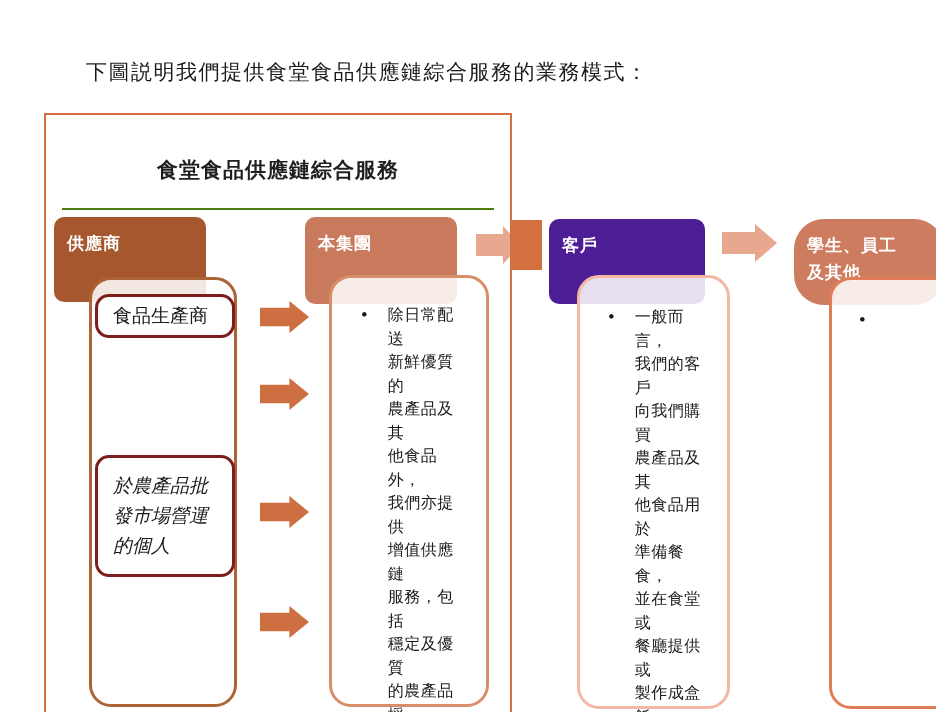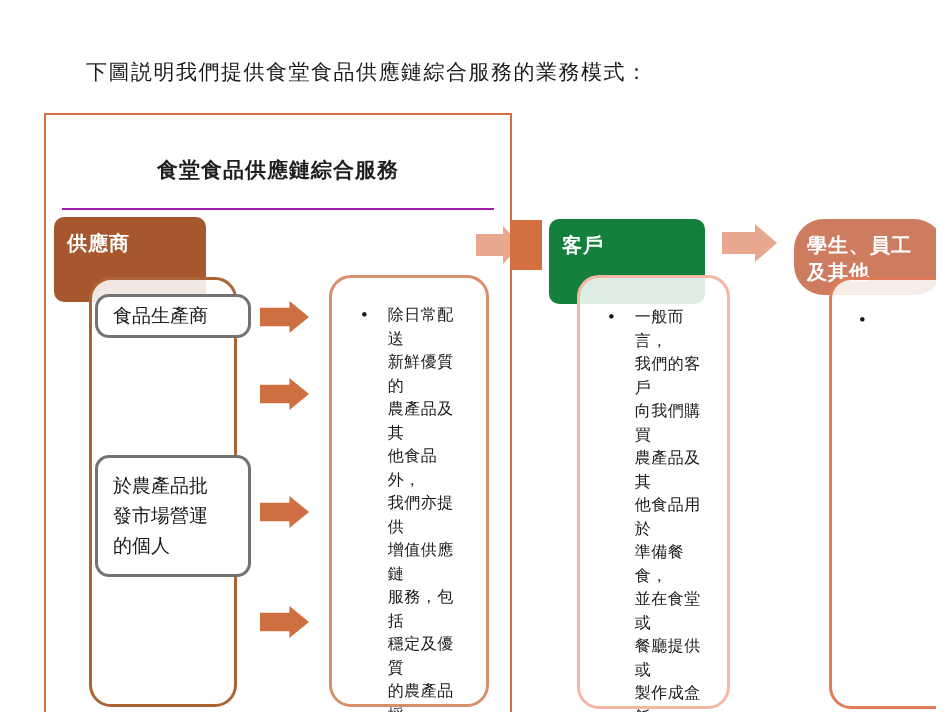--- a/index.html
+++ b/index.html
@@ -25,72 +25,72 @@
 
   .outer-box {
     left: 12px; top: 81px;
     width: 468px; height: 616px;
     border: 2px solid #D4703F;
     background: #ffffff;
     z-index: 0;
   }
   .outer-title-section {
     width: 100%; height: 79px;
-    border-bottom: 2px solid #a21caf;
+    border-bottom: 2px solid #4d7c0f;
     display: flex; align-items: center; justify-content: center;
   }
   .diagram-title {
     font-family: "Liberation Sans", sans-serif;
     font-weight: bold;
     font-size: 21px;
     letter-spacing: 1px;
     color: #1f1f1f;
   }
 
   .col-header {
     border-radius: 10px;
     z-index: 1;
     color: #ffffff;
     font-family: "Liberation Sans", sans-serif;
     font-weight: bold;
-    font-size: 20px;
+    font-size: 17px;
     padding: 13px 0 0 13px;
     letter-spacing: 1px;
     white-space: pre-line;
     line-height: 27px;
   }
   .hdr-suppliers { left: 22px;  top: 185px; width: 152px; height: 85px; background: #A6572E; }
   .hdr-group     { left: 273px; top: 185px; width: 152px; height: 87px; background: #C97A5D; }
-  .hdr-customers { left: 517px; top: 187px; width: 156px; height: 85px; background: #15803d; }
-  .hdr-consumers { left: 762px; top: 187px; width: 150px; height: 76px; background: #CE7C60; border-radius: 30px; }
+  .hdr-customers { left: 517px; top: 187px; width: 156px; height: 85px; background: #4c1d95; }
+  .hdr-consumers { left: 762px; top: 187px; width: 150px; height: 86px; background: #CE7C60; border-radius: 30px; }
 
   .suppliers-container {
     left: 57px; top: 245px;
     width: 148px; height: 430px;
     border: 3px solid #AD6434;
     border-radius: 22px;
     background: rgba(255,255,255,0.86);
     z-index: 2;
   }
   .supplier-item {
     left: 63px;
-    width: 156px;
-    border: 3px solid #737373;
+    width: 140px;
+    border: 3px solid #7f1d1d;
     border-radius: 14px;
     background: #ffffff;
     z-index: 3;
     font-size: 19px;
     line-height: 30px;
     padding-left: 15px;
     white-space: pre-line;
     color: #1a1a1a;
   }
   .si-1 { top: 262px; height: 44px;  display: flex; align-items: center; }
   .si-2 { top: 322px; height: 81px;  padding-top: 8px; }
-  .si-3 { top: 423px; height: 122px; padding-top: 13px; }
+  .si-3 { top: 423px; height: 122px; padding-top: 13px; font-style: italic; }
   .si-4 { top: 563px; height: 69px;  display: flex; align-items: center; }
 
   .detail-box {
     border-radius: 22px;
     background: rgba(255,255,255,0.86);
     z-index: 2;
     display: flex;
     align-items: flex-start;
   }
   .box-group     { left: 297px; top: 243px; width: 160px; height: 432px; border: 3px solid #D98E6B; padding: 9px  6px 0 13px; }
@@ -135,20 +135,21 @@
 
   <div class="abs intro">下圖説明我們提供食堂食品供應鏈綜合服務的業務模式：</div>
 
   <div class="abs outer-box">
     <div class="outer-title-section">
       <span class="diagram-title">食堂食品供應鏈綜合服務</span>
     </div>
   </div>
 
   <div class="abs col-header hdr-suppliers">供應商</div>
+  <div class="abs col-header hdr-group">本集團</div>
   <div class="abs col-header hdr-customers">客戶</div>
   <div class="abs col-header hdr-consumers">學生、員工
 及其他</div>
 
   <div class="abs suppliers-container"></div>
   <div class="abs supplier-item si-1">食品生產商</div>
   <div class="abs supplier-item si-3">於農產品批
 發市場營運
 的個人</div>
 

